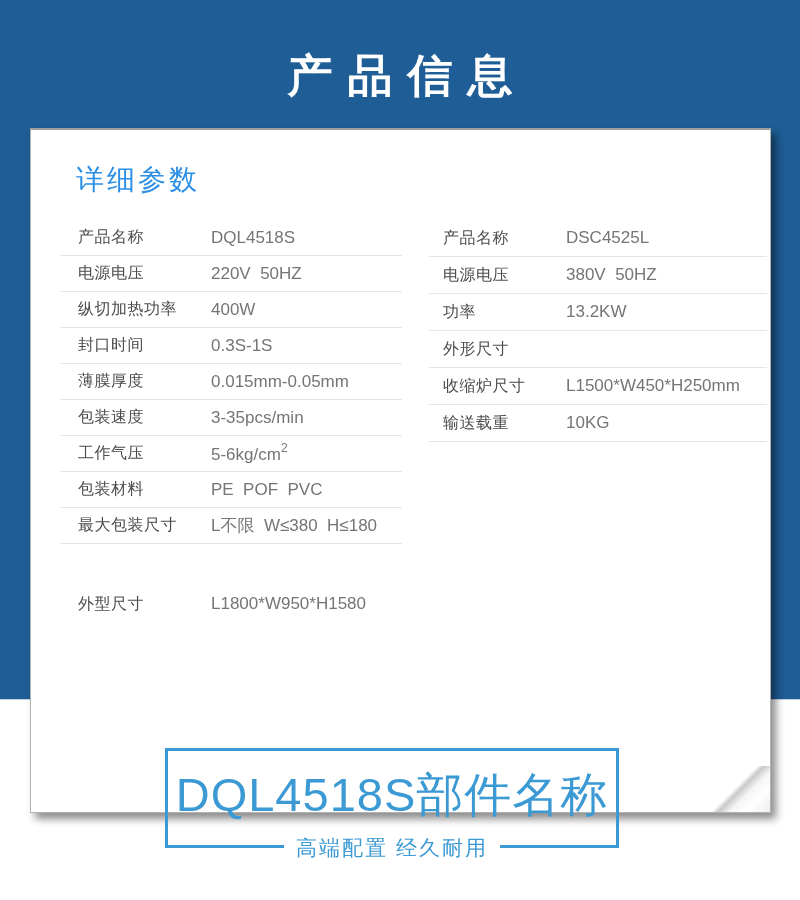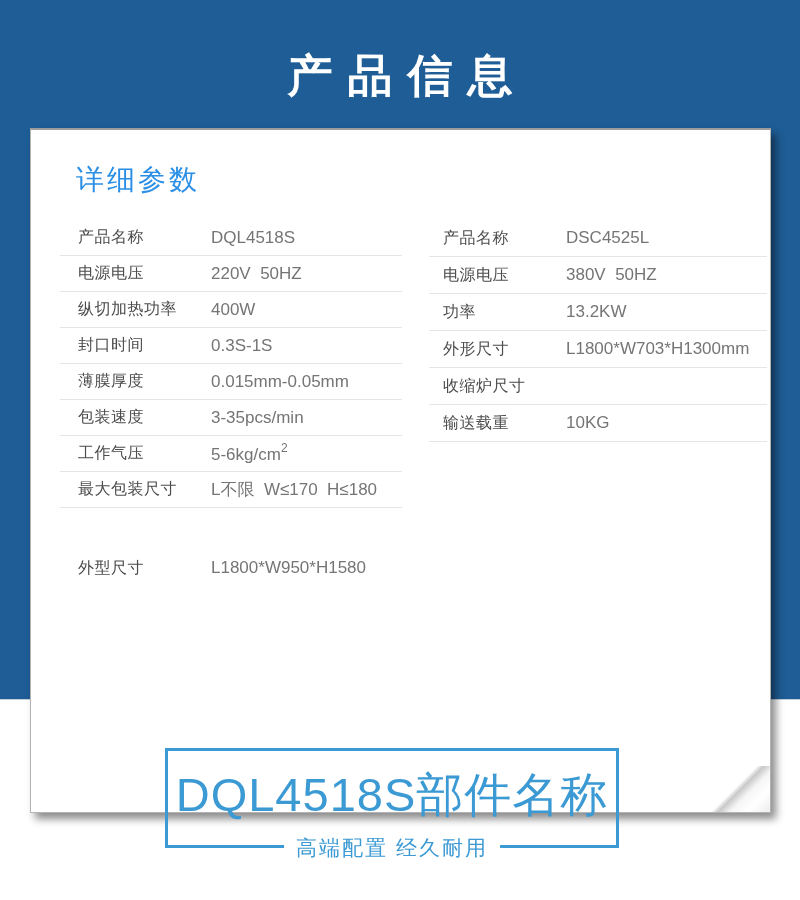--- a/index.html
+++ b/index.html
@@ -125,22 +125,26 @@
         </div>
         <div class="row">
           <span class="param-label">包装速度</span>
           <span class="param-value">3-35pcs/min</span>
         </div>
         <div class="row">
           <span class="param-label">工作气压</span>
           <span class="param-value">5-6kg/cm<sup>2</sup></span>
         </div>
         <div class="row">
+          <span class="param-label">包装材料</span>
+          <span class="param-value">PE  POF  PVC</span>
+        </div>
+        <div class="row">
           <span class="param-label">最大包装尺寸</span>
-          <span class="param-value">L不限  W≤170  H≤180</span>
+          <span class="param-value">L不限  W≤380  H≤180</span>
         </div>
         <div class="row">
           <span class="param-label">外型尺寸</span>
           <span class="param-value">L1800*W950*H1580</span>
         </div>
       </div>
     <div class="table table-right" id="table-right">
         <div class="row">
           <span class="param-label">产品名称</span>
           <span class="param-value">DSC4525L</span>
@@ -148,24 +152,24 @@
         <div class="row">
           <span class="param-label">电源电压</span>
           <span class="param-value">380V  50HZ</span>
         </div>
         <div class="row">
           <span class="param-label">功率</span>
           <span class="param-value">13.2KW</span>
         </div>
         <div class="row">
           <span class="param-label">外形尺寸</span>
-          <span class="param-value">L1800*W703*H1300mm</span>
         </div>
         <div class="row">
           <span class="param-label">收缩炉尺寸</span>
+          <span class="param-value">L1500*W450*H250mm</span>
         </div>
         <div class="row">
           <span class="param-label">输送载重</span>
           <span class="param-value">10KG</span>
         </div>
       </div>
     <div class="fold"></div>
   </div>
 
   <div class="footer-box">

